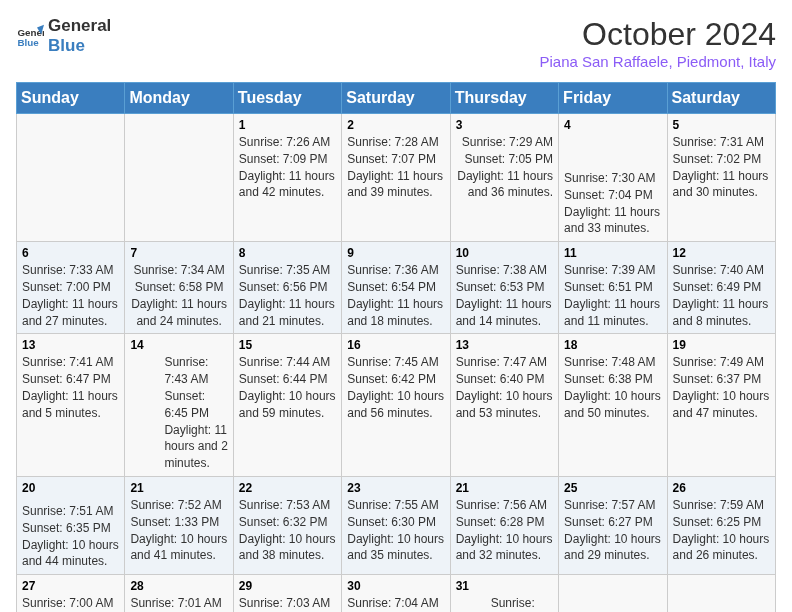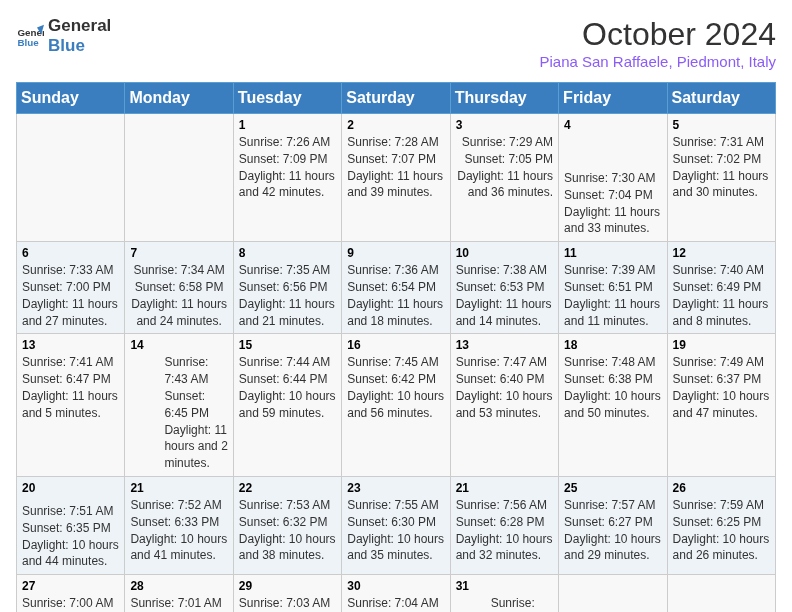--- a/index.html
+++ b/index.html
@@ -239,21 +239,21 @@
       <tr>
         <td>
           <span class="day-num">20</span>
           <div class="day-info" style="white-space: pre-line; margin-top: 8px;">Sunrise: 7:51 AM
 Sunset: 6:35 PM
 Daylight: 10 hours and 44 minutes.</div>
         </td>
         <td>
           <span class="day-num">21</span>
           <div class="day-info" style="white-space: pre-line;">Sunrise: 7:52 AM
-Sunset: 6:33 PM
+Sunset: 1:33 PM
 Daylight: 10 hours and 41 minutes.</div>
         </td>
         <td>
           <span class="day-num">22</span>
           <div class="day-info" style="white-space: pre-line;">Sunrise: 7:53 AM
 Sunset: 6:32 PM
 Daylight: 10 hours and 38 minutes.</div>
         </td>
         <td>
           <span class="day-num">23</span>

